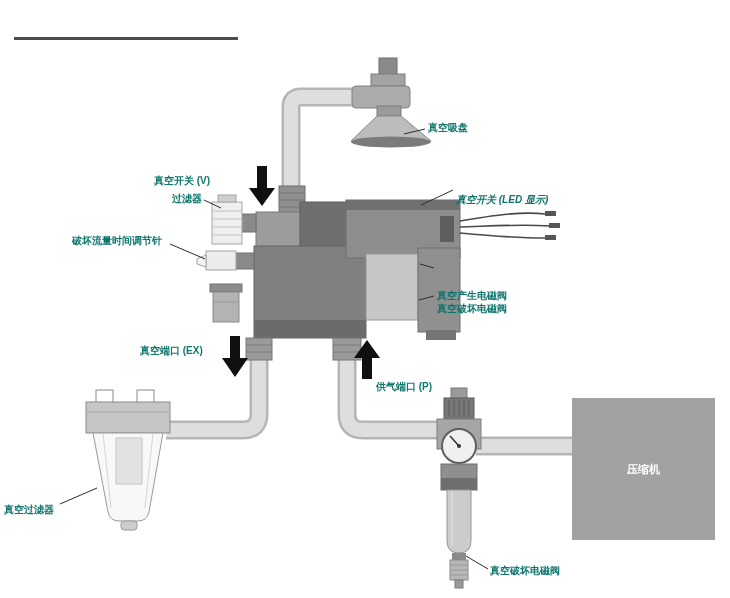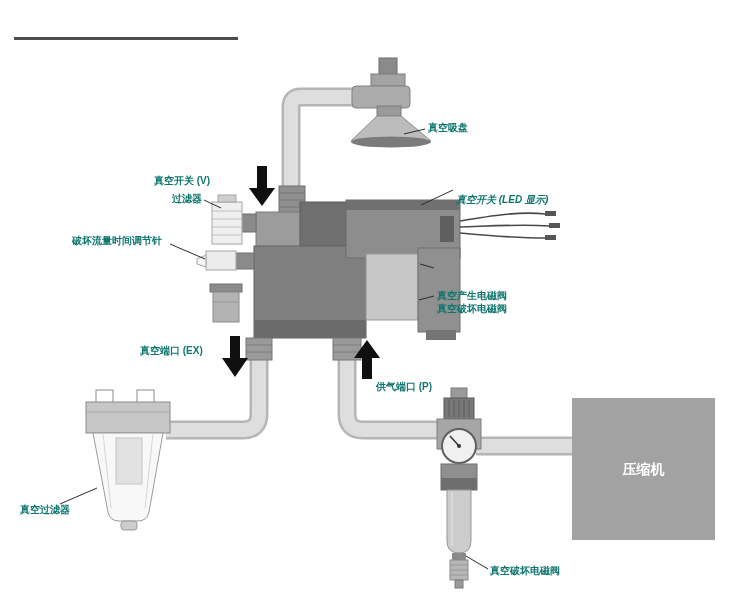--- a/index.html
+++ b/index.html
@@ -22,21 +22,21 @@
   }
   .diagram{position:absolute;left:0;top:0;width:730px;height:598px;}
   .diagram svg{position:absolute;left:0;top:0;}
   .lbl{
     position:absolute;
     font-size:10px;font-weight:600;color:#0f766e;
     white-space:nowrap;line-height:14px;
   }
   .lbl-compressor{
     position:absolute;left:572px;top:462px;width:143px;
-    text-align:center;color:#ffffff;font-size:14px;font-weight:bold;
+    text-align:center;color:#ffffff;font-size:11px;font-weight:bold;
     white-space:nowrap;line-height:14px;
   }
 </style>
 </head>
 <body>
 
 <div class="page">
 
   <div class="title-rule"></div>
 
@@ -193,18 +193,18 @@
 
     <div class="lbl" style="left:428px;top:121px;">真空吸盘</div>
     <div class="lbl" style="left:154px;top:174px;">真空开关 (V)</div>
     <div class="lbl" style="left:172px;top:192px;">过滤器</div>
     <div class="lbl" style="left:72px;top:234px;">破坏流量时间调节针</div>
     <div class="lbl" style="left:456px;top:193px;font-style:italic;">真空开关 (LED 显示)</div>
     <div class="lbl" style="left:437px;top:261px;margin-top:41px;">真空破坏电磁阀</div>
     <div class="lbl" style="left:437px;top:289px;text-align:center;">真空产生电磁阀</div>
     <div class="lbl" style="left:140px;top:344px;">真空端口 (EX)</div>
     <div class="lbl" style="left:376px;top:351px;margin-top:29px;">供气端口 (P)</div>
-    <div class="lbl" style="left:20px;top:503px;">真空过滤器</div>
+    <div class="lbl" style="left:4px;top:503px;">真空过滤器</div>
     <div class="lbl" style="left:490px;top:564px;">真空破坏电磁阀</div>
     <div class="lbl-compressor">压缩机</div>
   </div>
 
 </div>
 
 </body></html>

